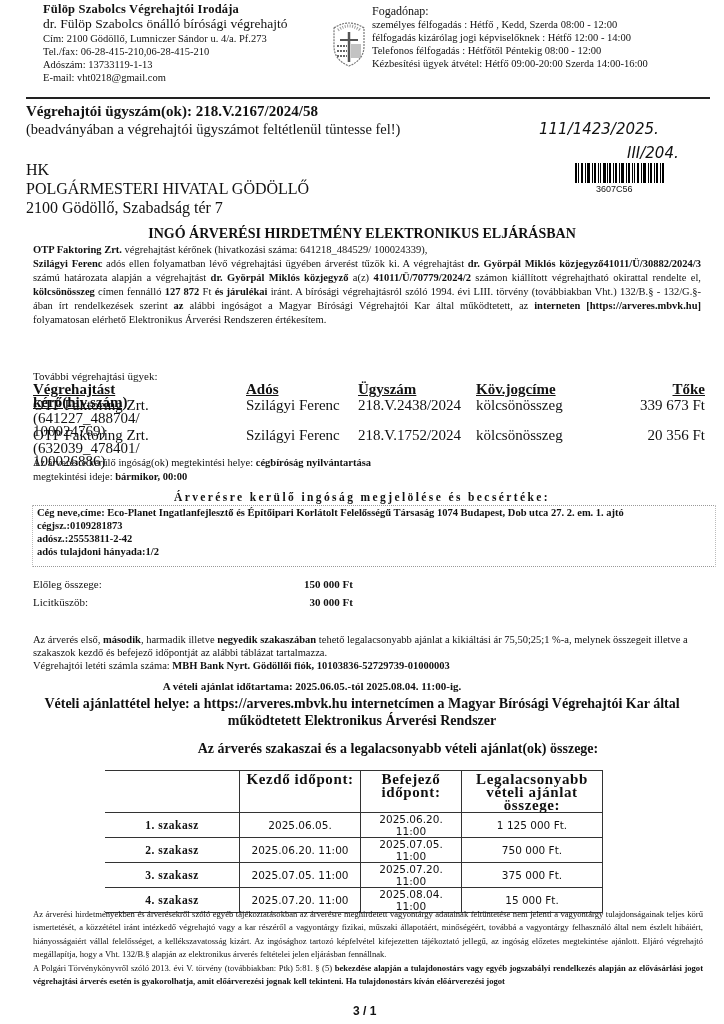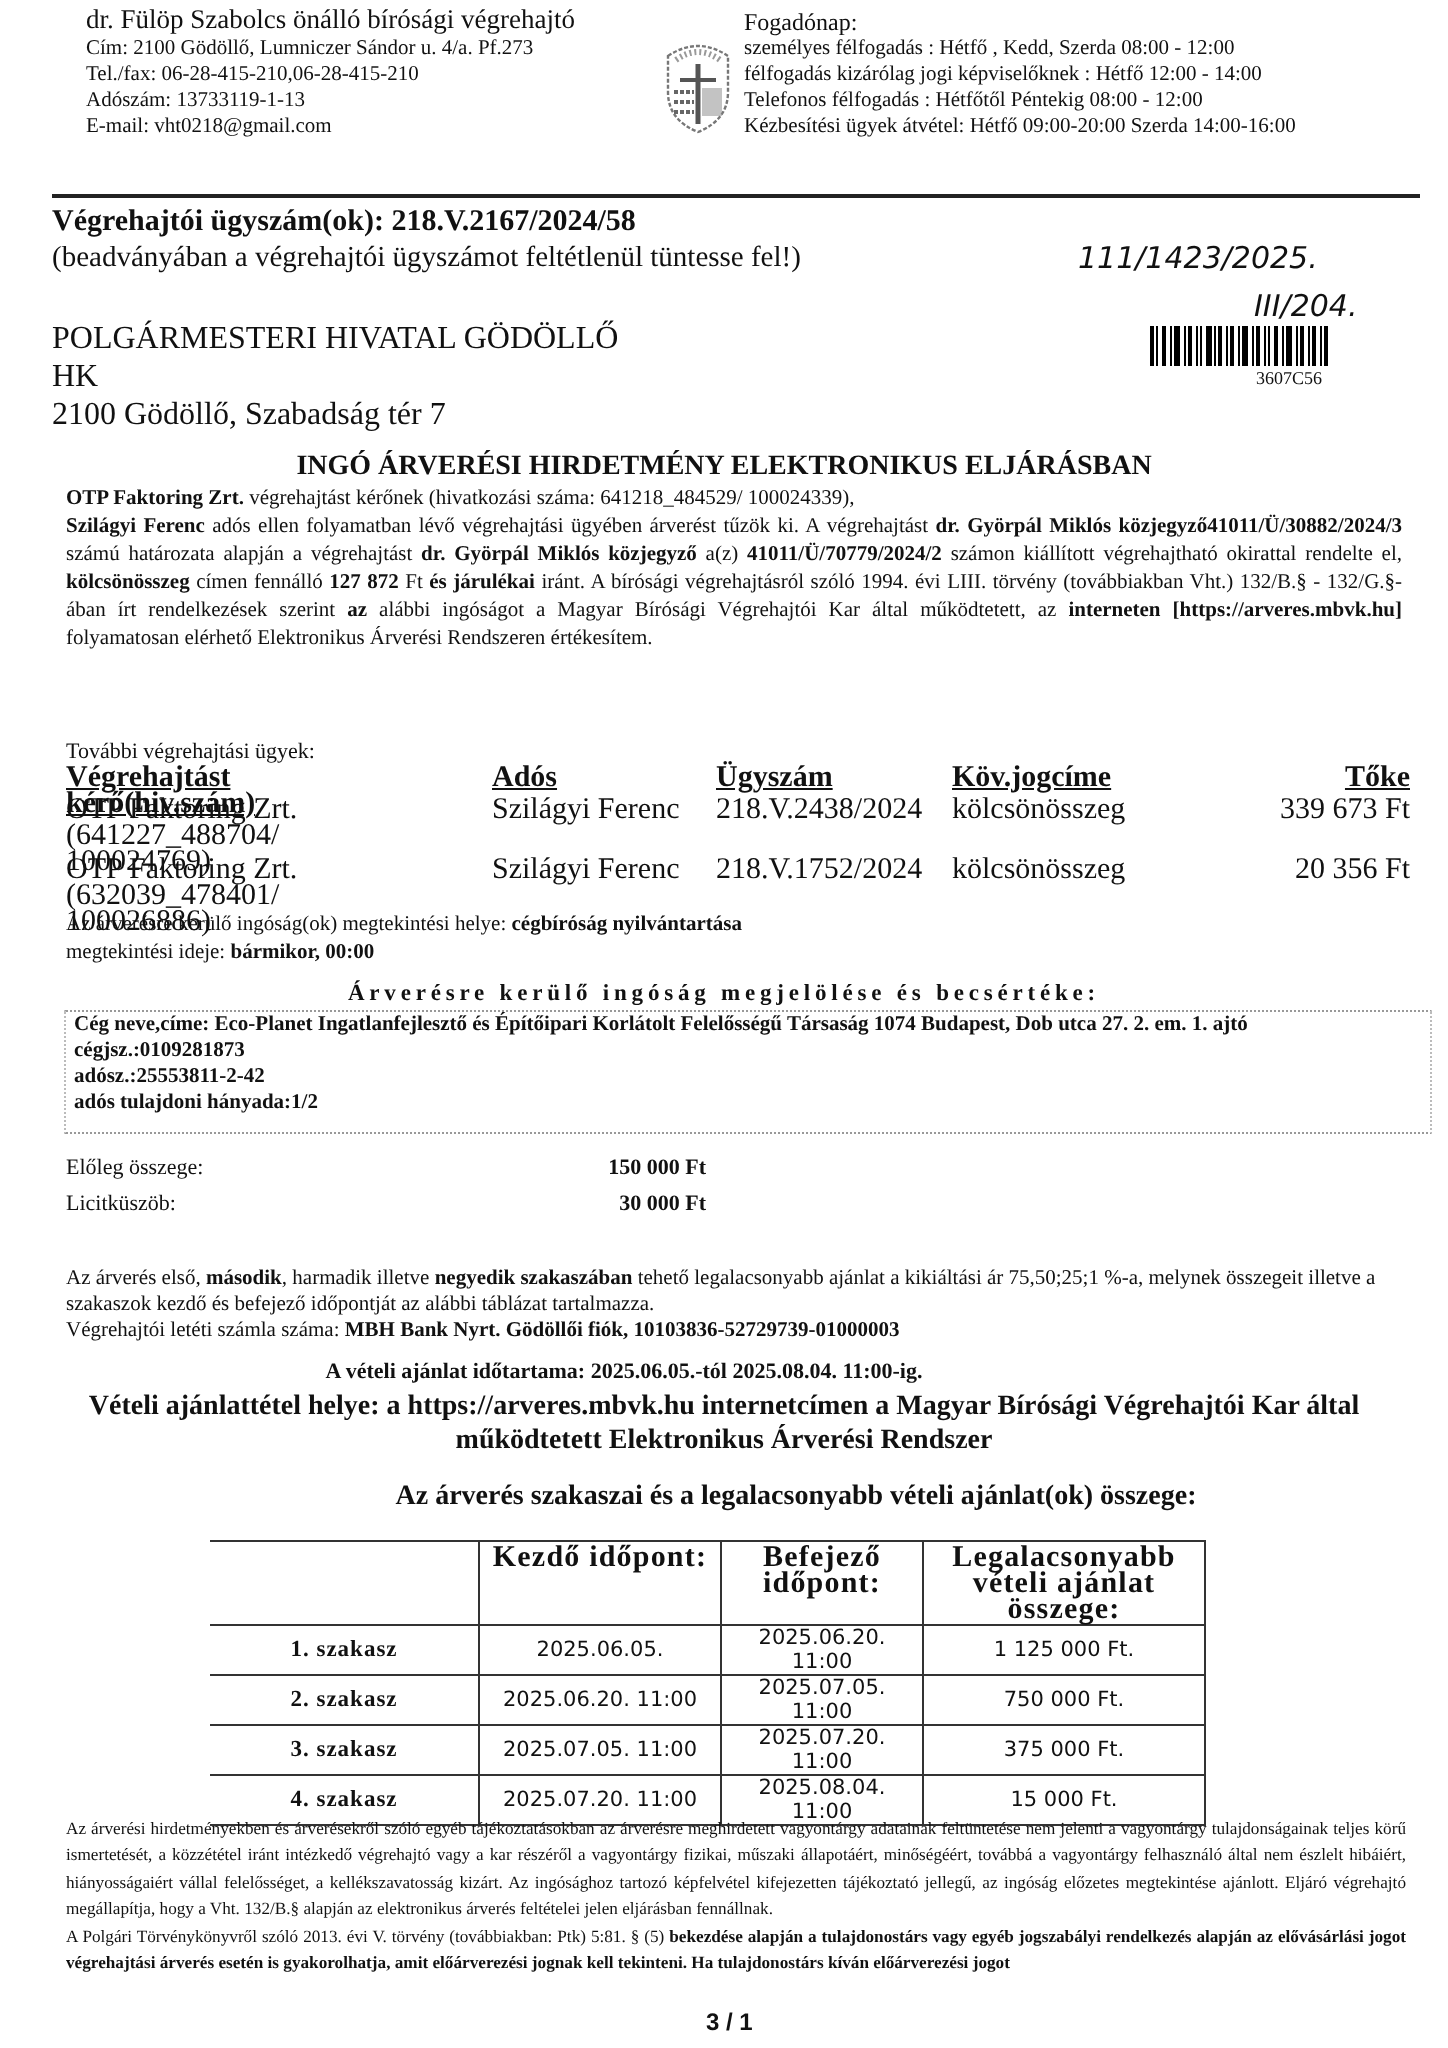--- a/index.html
+++ b/index.html
@@ -10,21 +10,21 @@
   .hdr-left .l2 { font-size:13.5px; line-height:16px; }
   .hdr-left .small { font-size:10.5px; line-height:13px; }
   .hdr-right { left:372px; top:4px; font-size:10.5px; line-height:13px; }
   .hdr-right .title { font-size:12px; line-height:14px; }
   .crest { left:328px; top:16px; width:42px; height:52px; }
   .rule { left:26px; top:97px; width:684px; height:1.5px; background:#222; }
   .case-no { left:26px; top:103px; font-size:15px; font-weight:bold; }
   .case-note { left:26px; top:121px; font-size:14.5px; }
   .handwrite { left:535px; top:110px; width:170px; height:60px; }
   .barcode { left:575px; top:163px; width:90px; height:30px; }
-  .barcode-txt { left:628px; top:184px; font-family:Liberation Serif, serif; font-size:9px; }
+  .barcode-txt { left:596px; top:184px; font-family:Liberation Sans, sans-serif; font-size:9px; }
   .addr { left:26px; top:160px; font-size:16px; line-height:19px; }
   .main-title { left:0; width:724px; top:226px; text-align:center; font-size:14px; font-weight:bold; }
   .body-text { left:33px; top:243px; width:668px; font-size:10.5px; line-height:14px; text-align:justify; }
   .b { font-weight:bold; }
   .further { left:33px; top:370px; font-size:11px; }
   .ftable { left:33px; top:383px; width:672px; font-size:15px; line-height:13px; }
   .ftable .hrow { height:13px; position:relative; font-weight:bold; }
   .ftable .hrow span { position:absolute; text-decoration:underline; }
   .ftable .row { height:30px; position:relative; }
   .ftable .row span { position:absolute; }
@@ -52,20 +52,21 @@
   table.stages td.lbl { font-weight:bold; font-family:"Liberation Serif", serif; letter-spacing:0.5px; border-left:none; }
   table.stages td.v { font-family:"DejaVu Sans", sans-serif; font-size:10.5px; }
   table.stages th.corner { border-left:none; border-top:1px solid #333; }
   .disclaimer { left:33px; top:908px; width:670px; font-size:8.6px; line-height:13.4px; text-align:justify; }
   .page-no { left:353px; top:1004px; font-family:"Liberation Sans", sans-serif; font-size:12px; font-weight:bold; }
 </style>
 </head>
 <body>
 
 <div class="abs hdr-left">
+  <div class="l1">Fülöp Szabolcs Végrehajtói Irodája</div>
   <div class="l2">dr. Fülöp Szabolcs önálló bírósági végrehajtó</div>
   <div class="small">Cím: 2100 Gödöllő, Lumniczer Sándor u. 4/a. Pf.273</div>
   <div class="small">Tel./fax: 06-28-415-210,06-28-415-210</div>
   <div class="small">Adószám: 13733119-1-13</div>
   <div class="small">E-mail: vht0218@gmail.com</div>
 </div>
 
 <div class="abs crest">
   <svg width="42" height="52" viewBox="0 0 42 52">
     <path d="M6 12 Q21 2 36 12 L36 30 Q36 44 21 50 Q6 44 6 30 Z" fill="none" stroke="#777" stroke-width="1.2" stroke-dasharray="2 1"></path>
@@ -130,22 +131,22 @@
         <rect x="79" y="0" width="1" height="20"></rect>
         <rect x="81" y="0" width="2" height="20"></rect>
       <rect x="85" y="0" width="1" height="20"></rect>
         <rect x="87" y="0" width="2" height="20"></rect>
     </g>
   </svg>
 </div>
 <div class="abs barcode-txt">3607C56</div>
 
 <div class="abs addr">
+  <div>HK</div>
   <div>POLGÁRMESTERI HIVATAL GÖDÖLLŐ</div>
-  <div>HK</div>
   <div>2100 Gödöllő, Szabadság tér 7</div>
 </div>
 
 <div class="abs main-title">INGÓ ÁRVERÉSI HIRDETMÉNY ELEKTRONIKUS ELJÁRÁSBAN</div>
 
 <div class="abs body-text">
   <div><span class="b">OTP Faktoring Zrt.</span><span> végrehajtást kérőnek (hivatkozási száma: 641218_484529/ 100024339),</span></div>
   <div><span class="b">Szilágyi Ferenc</span><span> adós ellen folyamatban lévő végrehajtási ügyében árverést tűzök ki. A végrehajtást </span><span class="b">dr. Györpál Miklós közjegyző41011/Ü/30882/2024/3</span><span> számú határozata alapján a végrehajtást </span><span class="b">dr. Györpál Miklós közjegyző</span><span> a(z) </span><span class="b">41011/Ü/70779/2024/2</span><span> számon kiállított végrehajtható okirattal rendelte el, </span><span class="b">kölcsönösszeg</span><span> címen fennálló </span><span class="b">127 872</span><span> Ft </span><span class="b">és járulékai</span><span> iránt. A bírósági végrehajtásról szóló 1994. évi LIII. törvény (továbbiakban Vht.) 132/B.§ - 132/G.§-ában írt rendelkezések szerint </span><span class="b">az</span><span> alábbi ingóságot a Magyar Bírósági Végrehajtói Kar által működtetett, az </span><span class="b">interneten [https://arveres.mbvk.hu]</span><span> folyamatosan elérhető Elektronikus Árverési Rendszeren értékesítem.</span></div>
 </div>
 

